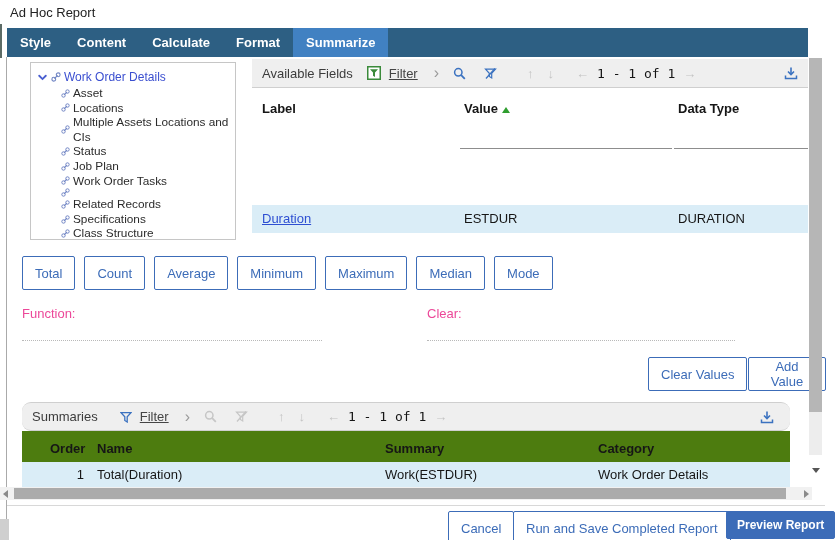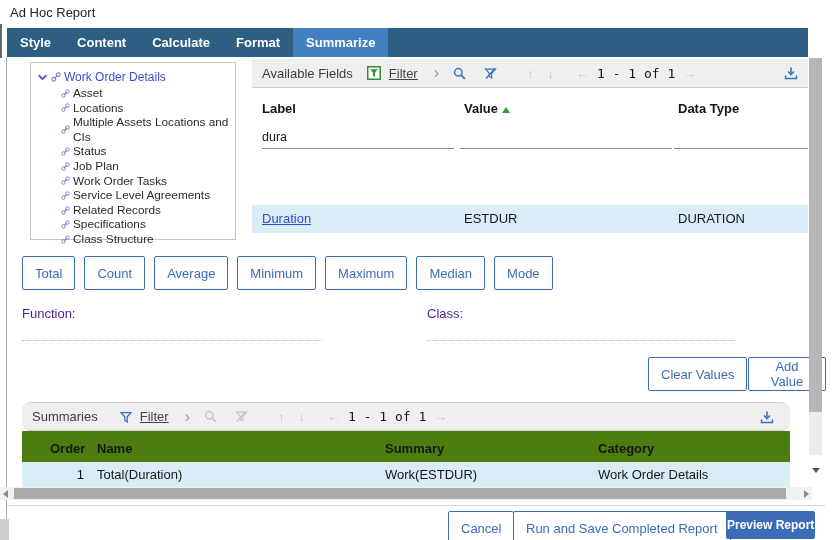--- a/index.html
+++ b/index.html
@@ -56,21 +56,21 @@
   .cell-link { color:#2e4fd2; text-decoration:underline; cursor:pointer; }
 
   
   .agg-row { position:absolute; left:22px; top:256px; display:flex; gap:9px; }
   .btn-outline { height:30px; padding:16px 12px; background:#fff; border:1px solid var(--accent,#3c6cb8);
                  color:var(--accent,#3c6cb8); font-size:13px; border-radius:2px;
                  display:inline-flex; align-items:center; justify-content:center; cursor:pointer;
                  font-family:"Liberation Sans",sans-serif; }
 
   
-  .fn-label { position:absolute; font-size:13px; color:#4c1d95; top:306px; }
+  .fn-label { position:absolute; font-size:13px; color:#ec4899; top:306px; }
   .dotted-value { position:absolute; top:324px; height:16px; border-bottom:1px dotted #b9b9b9;
                   font-size:12.5px; color:#161616; }
 
   .clear-values { position:absolute; left:648px; top:357px; height:19px; }
   .add-value    { position:absolute; left:748px; top:357px; height:29px; width:78px; }
 
   
   .sm-toolbar { left:22px; top:402px; width:768px; border-top:1px solid #cfcfcf;border-radius:9px; }
   .sm-header { position:absolute; left:22px; top:431px; width:768px; height:31px;
                background:#4d7c0f; border-bottom:1px solid #e3e3e3; }
@@ -91,21 +91,21 @@
                    border-right:5px solid #8a8a8a; cursor:pointer; }
   .h-arrow-right { position:absolute; right:3px; top:3px; width:0; height:0;
                    border-top:4px solid transparent; border-bottom:4px solid transparent;
                    border-left:5px solid #8a8a8a; cursor:pointer; }
   .scroll-corner { position:absolute; left:0; top:519px; width:9px; height:21px; background:#cfcfcf; }
 
   
   .footer-divider { position:absolute; left:7px; top:505px; width:818px; height:1px; background:#d8d8d8; }
   .cancel-btn  { position:absolute; left:448px; top:511px; height:28px; }
   .runsave-btn { position:absolute; left:513px; top:511px; height:28px; }
-  .preview-btn { position:absolute; left:726px; top:511px; height:28px; padding:0 0;
+  .preview-btn { position:absolute; left:726px; top:511px; height:28px; padding:0 10px;
                  background:var(--accent,#3c6cb8); border:1px solid var(--accent,#3c6cb8);
                  color:#fff; font-size:12px; font-weight:bold; border-radius:2px;
                  display:inline-flex; align-items:center; cursor:pointer;
                  font-family:"Liberation Sans",sans-serif; }
 </style>
 </head>
 <body>
 
 <div class="stage">
 
@@ -199,21 +199,20 @@
           <span>Work Order Tasks</span>
         </div>
       <div class="tree-item">
           <span class="icon-tree-link">
             <svg width="9" height="9" viewBox="0 0 10 10">
               <path d="M3.4 6.6 L6.6 3.4" stroke="currentColor" stroke-width="1.2"></path>
               <circle cx="2.8" cy="7.2" r="1.9" fill="none" stroke="currentColor" stroke-width="1.1"></circle>
               <circle cx="7.2" cy="2.8" r="1.9" fill="none" stroke="currentColor" stroke-width="1.1"></circle>
             </svg>
           </span>
-          <span>Service Level Agreements</span>
         </div>
       <div class="tree-item">
           <span class="icon-tree-link">
             <svg width="9" height="9" viewBox="0 0 10 10">
               <path d="M3.4 6.6 L6.6 3.4" stroke="currentColor" stroke-width="1.2"></path>
               <circle cx="2.8" cy="7.2" r="1.9" fill="none" stroke="currentColor" stroke-width="1.1"></circle>
               <circle cx="7.2" cy="2.8" r="1.9" fill="none" stroke="currentColor" stroke-width="1.1"></circle>
             </svg>
           </span>
           <span>Related Records</span>
@@ -276,42 +275,41 @@
         </svg>
     </span>
   </div>
 
   <div class="af-header">
     <span class="col-head" style="left:10px">Label</span>
     <span class="col-head" style="left:212px"><span>Value</span><span class="sort-asc"></span></span>
     <span class="col-head" style="left:426px">Data Type</span>
   </div>
   <div class="af-filter-row">
-    <input class="flt" style="left: 10px; width: 192px;" value="dura">
     <input class="flt" style="left: 208px; width: 212px;" value="">
     <input class="flt" style="left: 422px; width: 134px;" value="">
   </div>
   <div class="af-row">
     <span class="cell cell-link" style="left:10px">Duration</span>
     <span class="cell" style="left:212px">ESTDUR</span>
     <span class="cell" style="left:426px">DURATION</span>
   </div>
 
   <div class="agg-row">
     <button class="btn-outline">Total</button>
     <button class="btn-outline">Count</button>
     <button class="btn-outline">Average</button>
     <button class="btn-outline">Minimum</button>
     <button class="btn-outline">Maximum</button>
     <button class="btn-outline">Median</button>
     <button class="btn-outline">Mode</button>
   </div>
 
   <span class="fn-label" style="left:22px">Function:</span>
-  <span class="fn-label" style="left:427px">Class:</span>
+  <span class="fn-label" style="left:427px">Clear:</span>
   <div class="dotted-value" style="left:22px; width:300px"></div>
   <div class="dotted-value" style="left:427px; width:308px"></div>
 
   <button class="btn-outline clear-values">Clear Values</button>
   <button class="btn-outline add-value">Add Value</button>
 
   <div class="toolbar sm-toolbar">
     <span class="tb-title">Summaries</span>
     <span class="tb-icon icon-blue" style="margin-left:22px">
       <svg width="12" height="12" viewBox="0 0 12 12">

